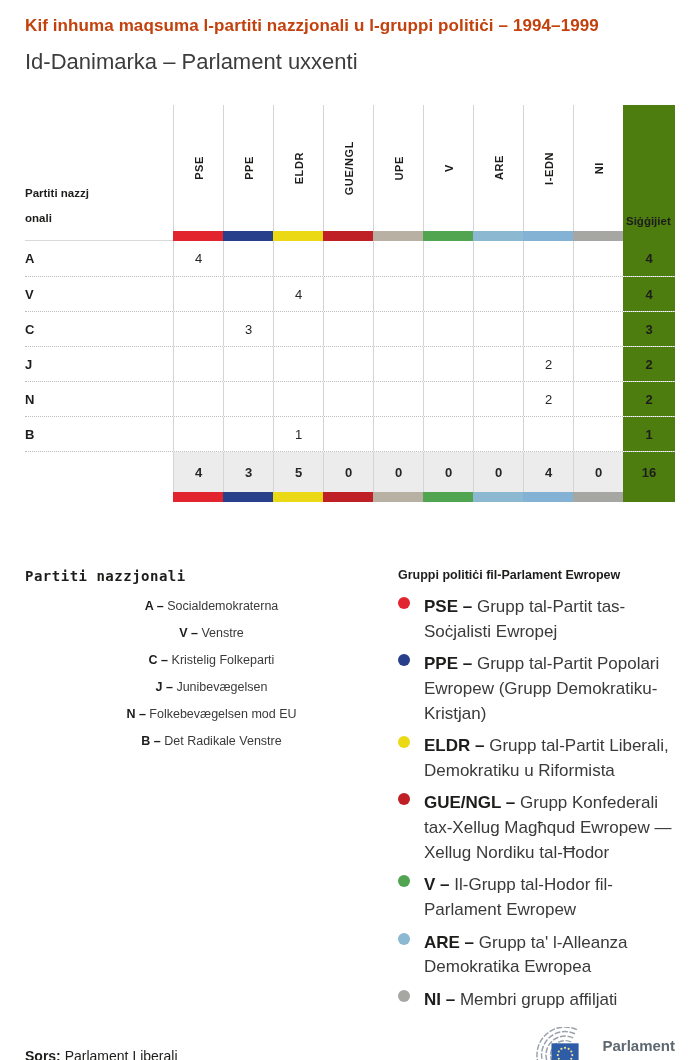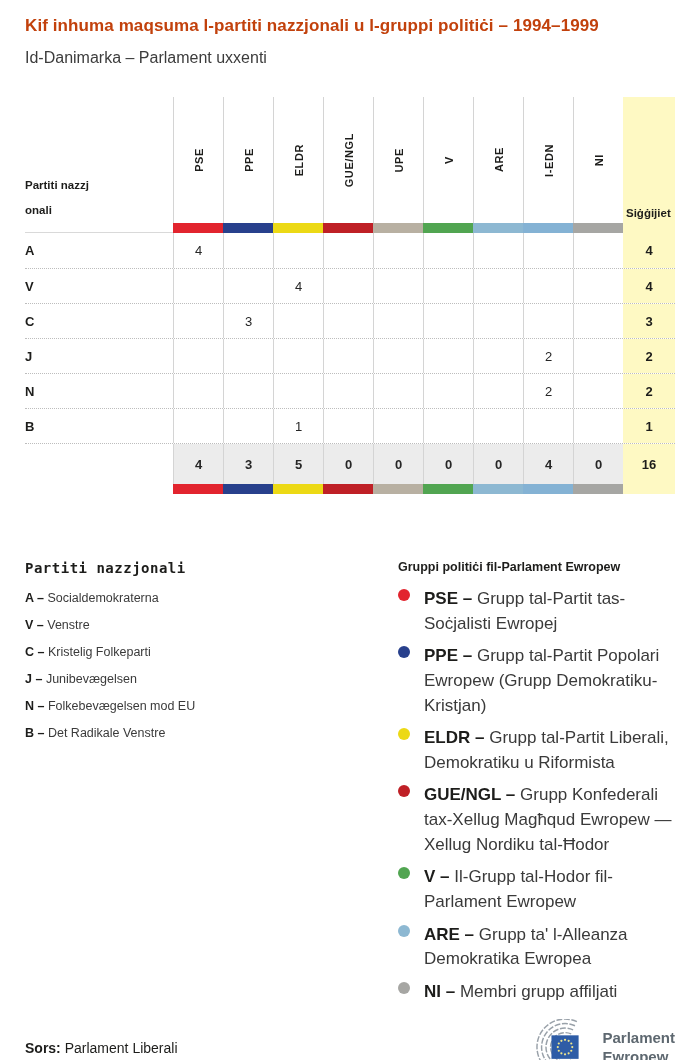--- a/index.html
+++ b/index.html
@@ -1,28 +1,28 @@
 <!DOCTYPE html>
 <html><head>
 <meta charset="utf-8">
 <style>
   * { box-sizing: border-box; margin: 0; padding: 0; }
   html,body { width:700px; height:1060px; background:#ffffff; overflow:hidden; }
   body { font-family:"Liberation Sans", sans-serif; color:#1d1d1b; }
   .page { padding:16px 25px 0 25px; }
 
   .title { font-size:17px; font-weight:700; color:#c2410c; letter-spacing:.1px; margin-bottom:13px; }
-  .subtitle { font-size:16px; font-weight:400; color:#3c3c3c; }
+  .subtitle { font-size:22px; font-weight:400; color:#3c3c3c; }
 
   
   .table { margin-top:30px; width:650px; }
   .trow { display:grid; grid-template-columns:148px repeat(9,50px) 52px; }
   .cell { display:flex; align-items:center; justify-content:center; }
   .tcol { border-left:1px solid #d4d4d4; }
-  .seatcol { background:#fef9c3; }
+  .seatcol { background:#4d7c0f; }
 
   .hdr-row { height:126px; }
   .hdr-label { align-items:flex-end; justify-content:flex-start; }
   .hdr-label span { display:block; width:64px; font-size:11.5px; font-weight:700; line-height:25px; word-break:break-all; }
   .vlabel { writing-mode:vertical-rl; transform:rotate(180deg); font-size:11px; font-weight:700; letter-spacing:.6px; color:#1d1d1b; }
   .hdr-seat { align-items:flex-end; justify-content:flex-start; padding:0 0 4px 3px; font-size:11.5px; font-weight:700; }
 
   .bar-row { height:10px; }
   .bar-row .under-label { border-bottom:1px solid #d9d9d9; }
 
@@ -32,21 +32,21 @@
   .num { font-size:13px; color:#262626; }
   .seatval { font-size:13px; font-weight:700; }
 
   .total-row { height:41px; }
   .total-row .num { background:#ececec; font-weight:700; }
 
   
   .legends { display:flex; margin-top:66px; width:650px; }
   .leg-left { width:373px; flex:0 0 373px; }
   .leg-left h3 { font-family:"DejaVu Sans Mono", monospace; font-size:14px; font-weight:700; letter-spacing:.5px; margin-bottom:14px; }
-  .leg-left .item { font-size:12.5px; color:#3a3a3a; margin-bottom:9.5px; line-height:1.4; }
+  .leg-left .item { font-size:12.5px; color:#3a3a3a; margin-bottom:9.5px; line-height:1.4;text-align:center; }
   .leg-left .item b { color:#1d1d1b; }
 
   .leg-right { flex:1; }
   .leg-right h3 { font-size:12.5px; font-weight:700; margin-bottom:13px; }
   .gitem { display:flex; margin-bottom:8px; }
   .dot { width:12px; height:12px; border-radius:50%; flex:0 0 12px; margin:2px 14px 0 0; }
   .gtext { font-size:17px; line-height:1.45; color:#3a3a3a; }
   .gtext b { color:#1d1d1b; }
 
   

